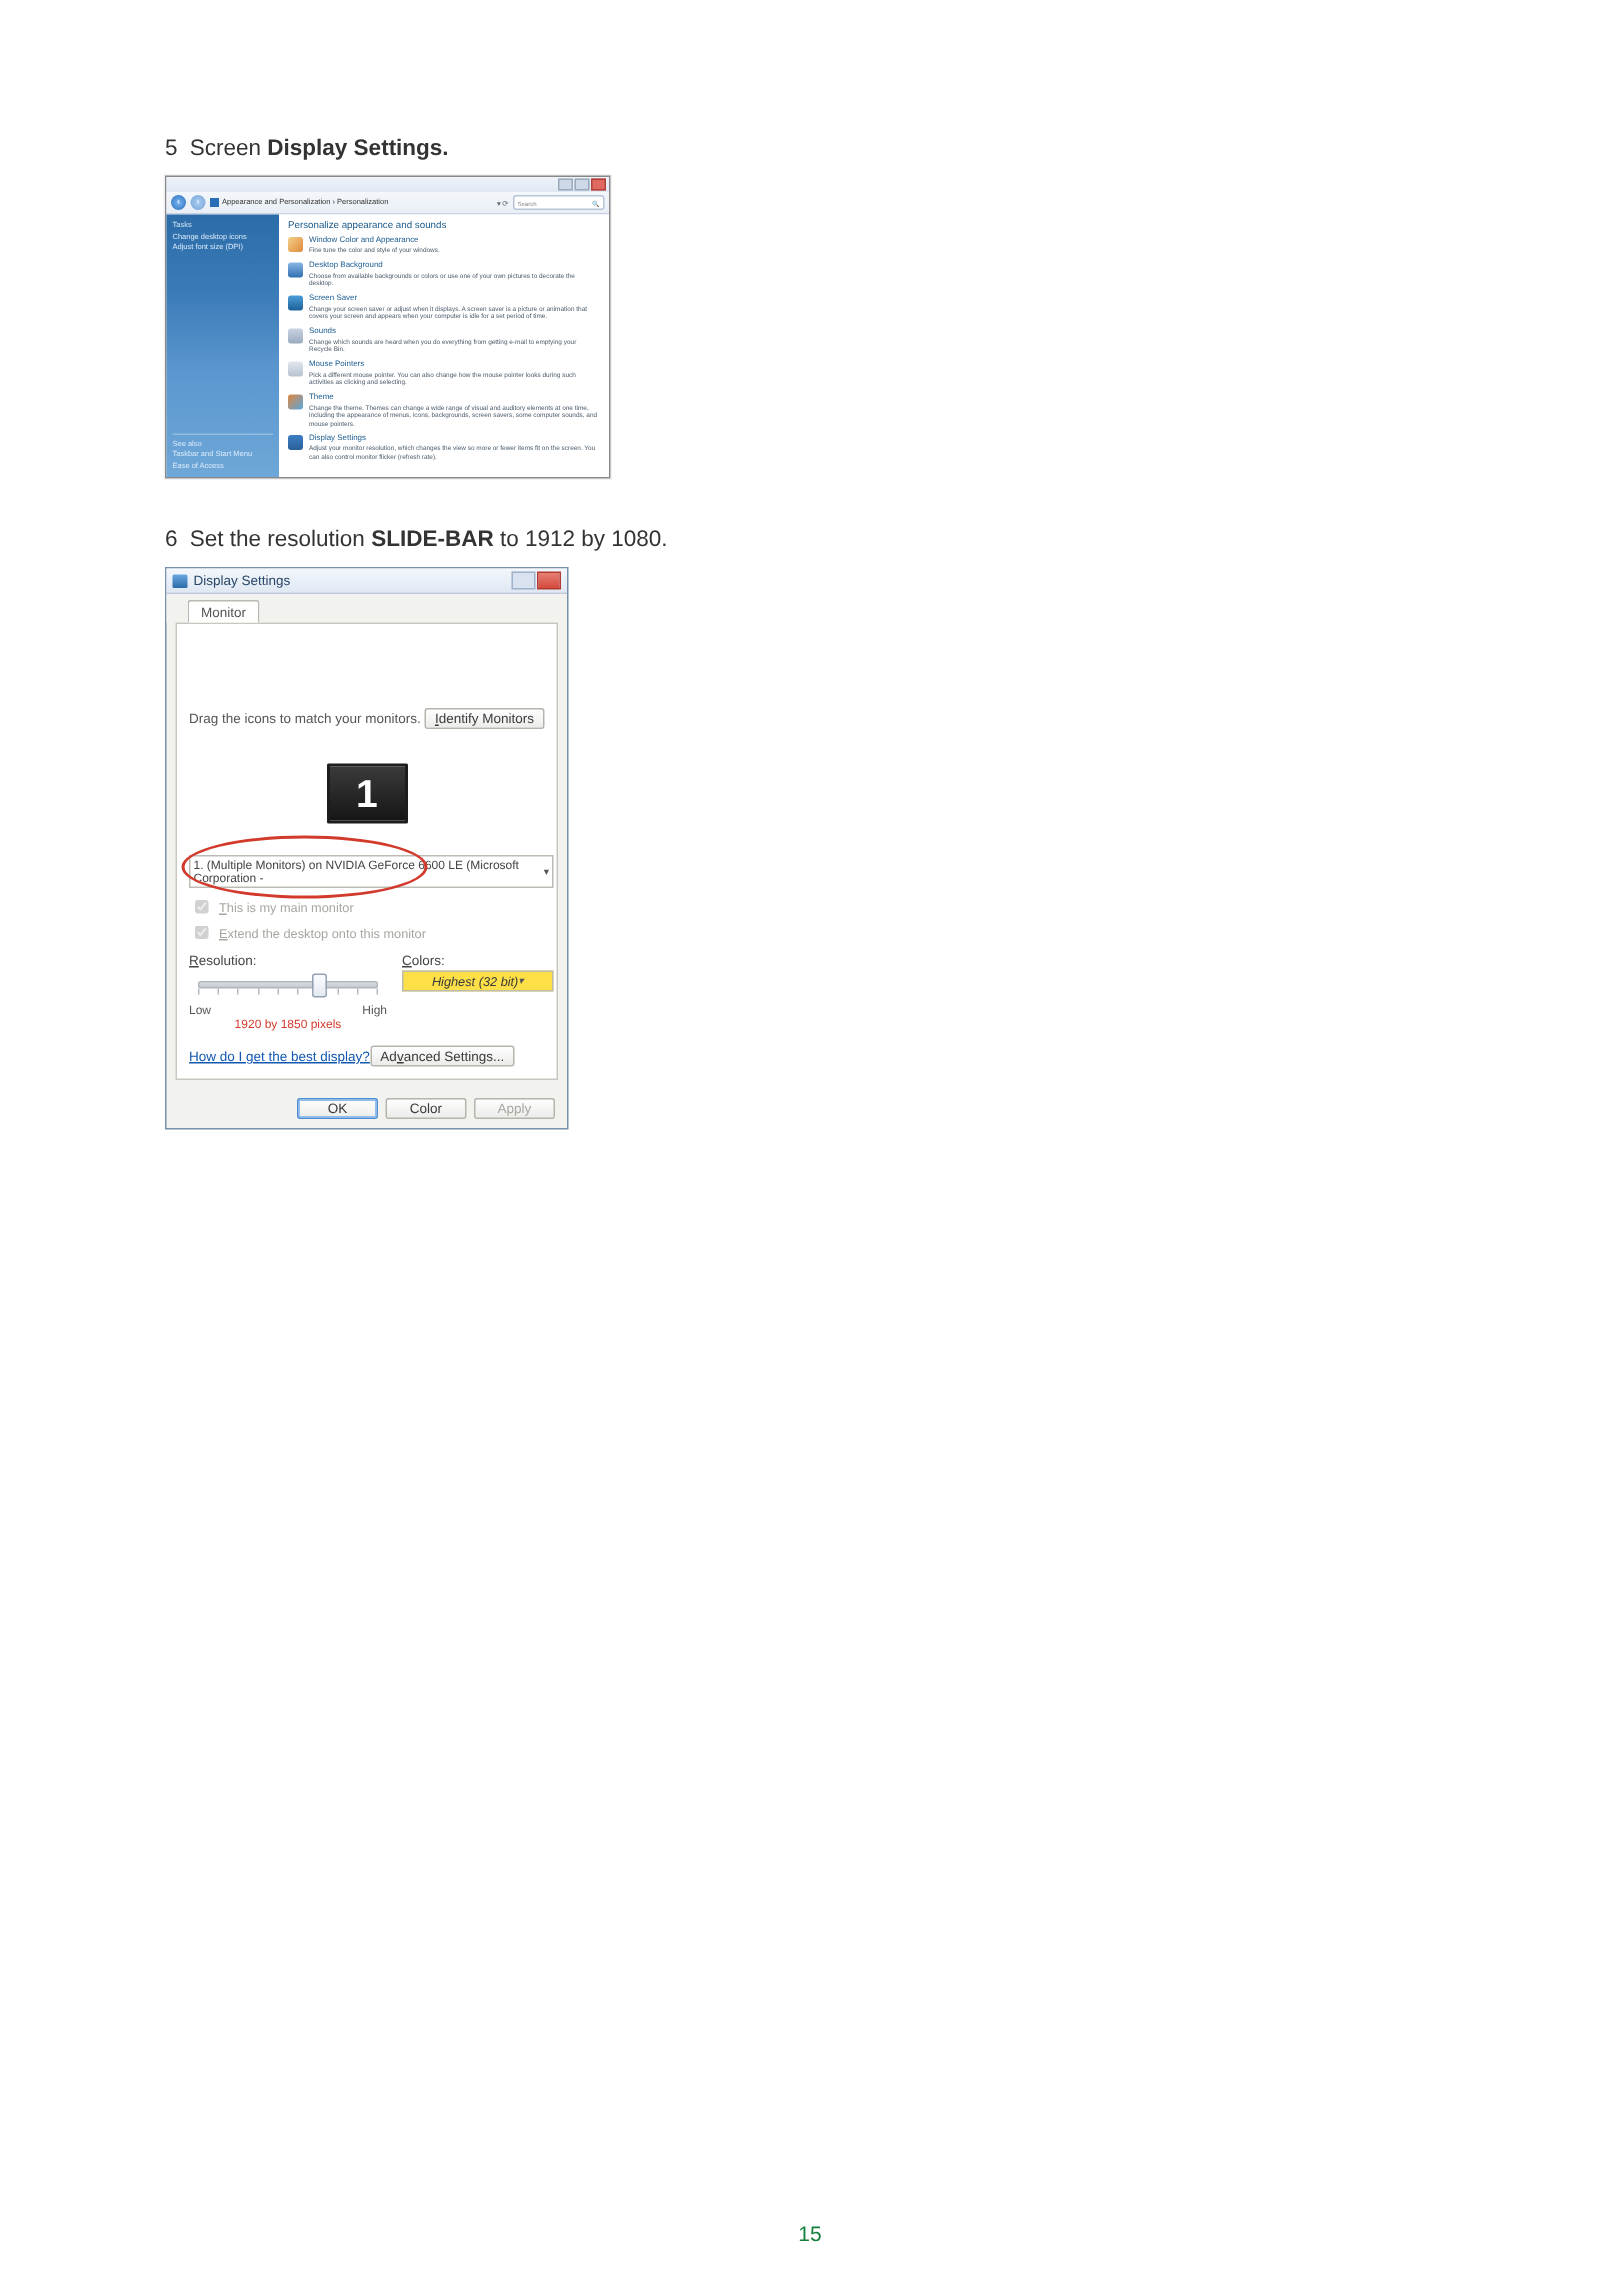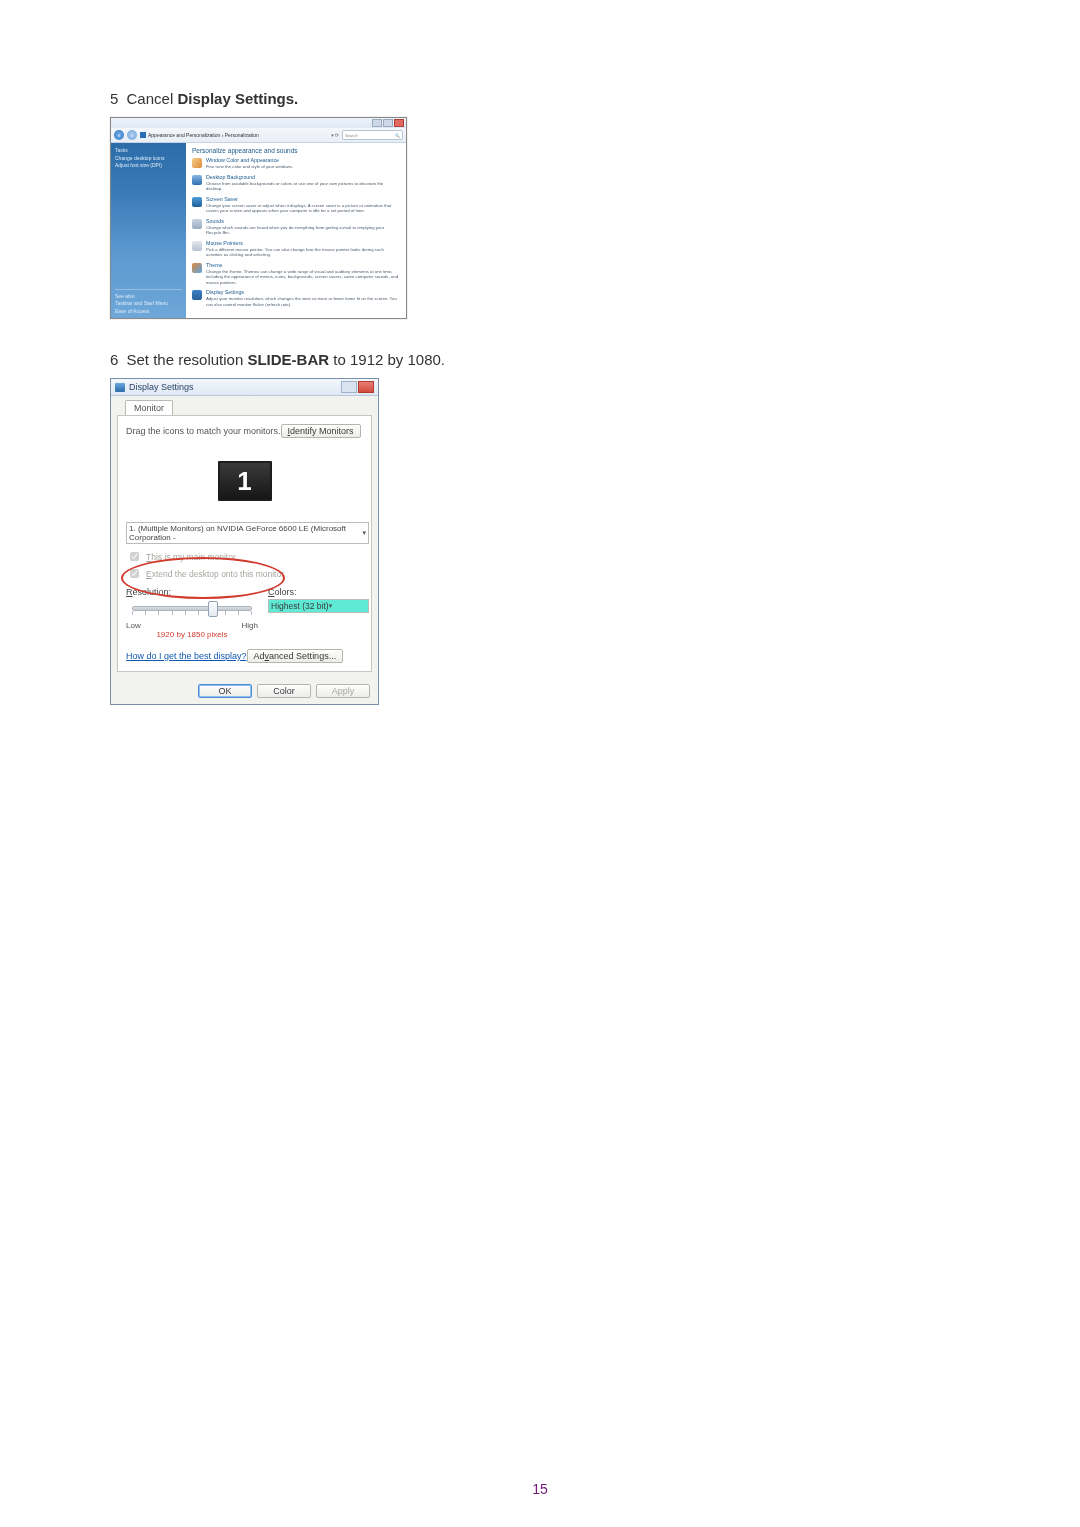--- a/index.html
+++ b/index.html
@@ -128,21 +128,21 @@
     border-radius: 2px 2px 0 0;
     font-size: 9px;
     color: #555;
   }
   .ds-panel {
     margin: 0 6px 6px 6px;
     border: 1px solid #c7c7c0;
     background: #fff;
     padding: 8px;
   }
-  .ds-toprow { display: flex; justify-content: flex-start; align-items: center; }
+  .ds-toprow { display: flex; justify-content: space-between; align-items: center; margin-top: 48px; }
   .ds-instr { font-size: 9px; color: #555; }
   .ds-idbtn {
     font-size: 9px;
     padding: 1px 6px;
     border: 1px solid #b5b5ae;
     background: linear-gradient(#fefefe,#ececea);
     border-radius: 2px;
     text-decoration: underline;
     text-decoration-color: rgba(0,0,0,0);
   }
@@ -223,25 +223,26 @@
   .ds-res-annot {
     color: #d23a2c;
     font-size: 8px;
     text-align: center;
     margin-top: 0px;
   }
   .ds-color-sel {
     width: 100%;
     font-size: 8.5px;
     border: 1px solid #bcbcb5;
-    background: #5eead4;
+    background: #fde047;
     padding: 1px 2px;
     display: flex;
-    justify-content: flex-start;
-    align-items: center;
+    justify-content: center;
+    align-items: center;
+    font-style: italic;
   }
   .ds-bottomrow { display: flex; align-items: center; margin-top: 10px; }
   .ds-helplink { color: #1258b0; font-size: 9px; text-decoration: underline; }
   .ds-adv {
     font-size: 9px;
     padding: 1px 6px;
     border: 1px solid #b5b5ae;
     background: linear-gradient(#fefefe,#ececea);
     border-radius: 2px;
   }
@@ -272,34 +273,34 @@
     pointer-events: none;
   }
 
   .page-num {
     position: absolute;
     bottom: 30px;
     left: 0;
     right: 0;
     text-align: center;
     font-size: 14px;
-    color: #701a75;
+    color: #15803d;
   }
 
   
   .sec2 { margin-top: 32px; }
 </style>
 </head>
 <body>
 
 <div class="page">
 
   <div class="step-line">
     <span class="step-num">5</span>
-    <span>Cancel </span><b>Display Settings.</b>
+    <span>Screen </span><b>Display Settings.</b>
   </div>
 
   <div class="cp-window">
     <div class="cp-titlebar">
       <div class="cp-winbtns">
         <div class="cp-winbtn"></div>
         <div class="cp-winbtn"></div>
         <div class="cp-winbtn close"></div>
       </div>
     </div>

